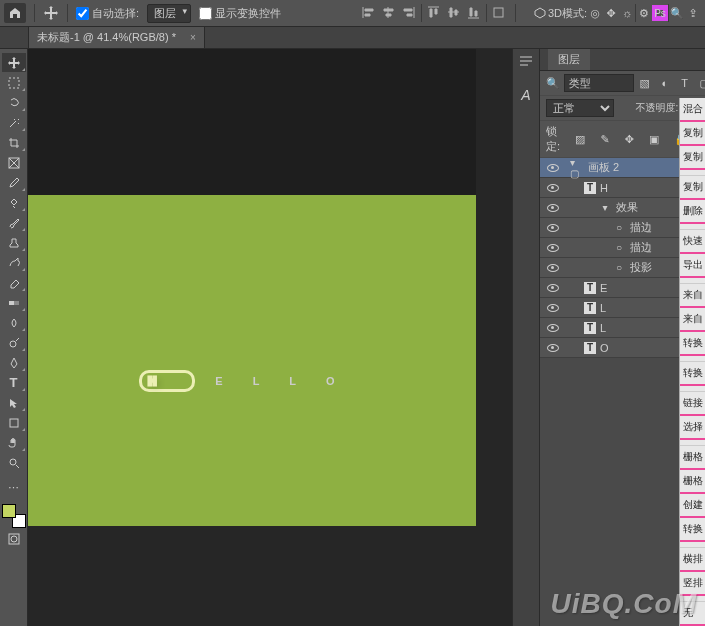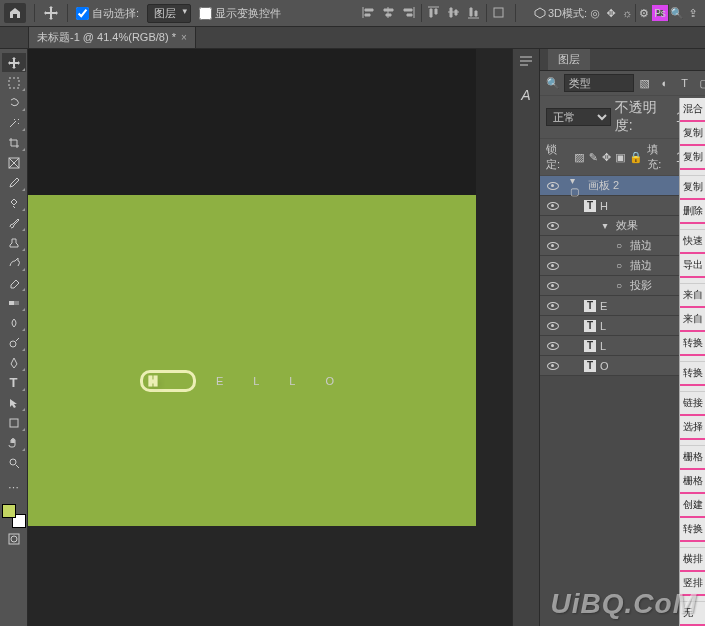--- a/index.html
+++ b/index.html
@@ -8,60 +8,60 @@
 .home-btn{width:22px;height:20px;background:#383838;display:flex;align-items:center;justify-content:center;border-radius:2px}
 .tb-sep{width:1px;height:18px;background:#3a3a3a}
 .tb-icon{width:16px;height:16px;display:flex;align-items:center;justify-content:center}
 .tb-check{display:flex;align-items:center;gap:3px}
 .tb-select{background:#383838;border:1px solid #2a2a2a;padding:1px 14px 1px 6px;position:relative;border-radius:2px}
 .tb-select::after{content:"▾";position:absolute;right:3px;top:1px;font-size:9px}
 .align-group{display:flex;gap:4px;margin-left:auto}
 .align-group .tb-icon svg{opacity:.8}
 .right-tb{display:flex;margin-left:8px;align-items:center}
 .tabbar{height:22px;background:#424242;border-bottom:1px solid #2a2a2a;display:flex;align-items:flex-end;padding-left:28px}
-.doc-tab{background:#535353;padding:3px 8px;font-size:11px;border-top:1px solid #2a2a2a;border-left:1px solid #2a2a2a;border-right:1px solid #2a2a2a;display:flex;align-items:center;gap:5px}
+.doc-tab{background:#535353;padding:3px 8px;font-size:11px;border-top:1px solid #2a2a2a;border-left:1px solid #2a2a2a;border-right:1px solid #2a2a2a;display:flex;align-items:center;gap:14px}
 .doc-tab .close{font-size:10px;opacity:.7}
 .workspace{position:absolute;top:49px;left:0;right:0;bottom:0;display:flex}
 .toolbar{width:28px;background:#535353;border-right:1px solid #2a2a2a;display:flex;flex-direction:column;align-items:center;padding-top:4px;gap:1px}
 .tool{width:24px;height:19px;display:flex;align-items:center;justify-content:center;position:relative}
 .tool.active{background:#3a3a3a}
 .tool .tri{position:absolute;right:1px;bottom:1px;width:0;height:0;border-left:3px solid transparent;border-bottom:3px solid #999}
 .swatches{margin-top:6px;position:relative;width:24px;height:24px}
 .swatch-fg{position:absolute;width:14px;height:14px;background:#c4d662;border:1px solid #000;top:0;left:0;z-index:2}
 .swatch-bg{position:absolute;width:14px;height:14px;background:#fff;border:1px solid #000;bottom:0;right:0}
 .canvas-area{flex:1;background:#262626;position:relative;overflow:hidden}
 .canvas{position:absolute;top:0;left:0;width:448px;height:477px;background:#1e1e1e}
 .artboard{position:absolute;top:146px;left:0;width:448px;height:331px;background:#8eb042;display:flex;align-items:center;justify-content:center}
-.hello{font-size:68px;font-weight:400;letter-spacing:30px;color:#ecefb5;font-family:Arial,sans-serif}
+.hello{font-size:68px;font-weight:700;letter-spacing:30px;color:#ecefb5;font-family:Arial,sans-serif}
 .hello .h{display:inline-block;position:relative;color:#8eb042;-webkit-text-stroke:3px #ecefb5;text-shadow:3px 3px 6px rgba(0,0,0,.3);padding:2px 6px;border:3px solid #ecefb5;border-radius:10px;margin-right:20px}
 .mid-strip{width:28px;background:#424242;border-left:1px solid #2a2a2a;border-right:1px solid #2a2a2a;display:flex;flex-direction:column;align-items:center;padding-top:6px;gap:14px}
 .panels{width:165px;background:#535353;display:flex;flex-direction:column}
 .panel-tab{height:22px;background:#424242;border-bottom:1px solid #2a2a2a;display:flex;align-items:center;padding:0 8px}
 .panel-tab span{background:#535353;padding:3px 10px}
 .panel-row{display:flex;align-items:center;padding:3px 6px;gap:4px;border-bottom:1px solid #4a4a4a}
 .search-row input{background:#383838;border:1px solid #2a2a2a;color:#ccc;padding:2px 4px;width:70px}
 .type-icons{display:flex;gap:6px;margin-left:auto}
 .type-icons span{width:14px;height:14px;display:flex;align-items:center;justify-content:center}
 .blend-row select{background:#383838;border:1px solid #2a2a2a;color:#ccc;padding:1px 2px;width:68px}
-.lock-row{font-size:10px;display:flex;align-items:center;gap:4px}
+.lock-row{font-size:10px;display:flex;align-items:center;gap:15px}
 .layers{flex:1;overflow:auto;background:#4a4a4a}
 .layer{display:flex;align-items:center;height:20px;border-bottom:1px solid #3f3f3f;background:#535353}
 .layer.sel{background:#5a6f8f}
 .vis{width:26px;display:flex;justify-content:center}
 .eye{width:12px;height:8px;border:1px solid #ccc;border-radius:50%;position:relative}
 .eye::after{content:"";position:absolute;width:3px;height:3px;background:#ccc;border-radius:50%;top:1px;left:3px}
 .indent{display:inline-block}
 .ly-icon{width:14px;height:12px;margin:0 4px;display:flex;align-items:center;justify-content:center;font-size:10px}
 .t-icon{background:#ddd;color:#333;font-weight:bold;width:12px;height:12px;text-align:center;line-height:12px}
 .thm{width:16px;height:12px;background:#8eb042;border:1px solid #999}
 .context-menu{position:absolute;right:0;top:49px;width:26px;bottom:0;background:#e8e8e8;border-left:1px solid #aaa;overflow:hidden}
 .menu-item{padding:4px 3px;color:#222;font-size:10px;border-bottom:2px solid #ec4899;white-space:nowrap}
 .menu-gap{height:6px;border-bottom:1px solid #ccc}
 .watermark{position:absolute;right:8px;bottom:6px;font-size:28px;font-weight:bold;color:rgba(255,255,255,.5);font-style:italic;letter-spacing:1px;text-shadow:1px 1px 2px rgba(0,0,0,.3)}
-.val{color:#ccc;font-size:14px}
+.val{color:#ccc;font-size:10px}
 </style>
 </head>
 <body>
 
 <div class="topbar">
   <div class="home-btn">
     <svg width="12" height="12" viewBox="0 0 12 12">
         <path d="M6 1L1 5v6h3V7h4v4h3V5z" fill="#ccc"></path>
       </svg>
   </div>

